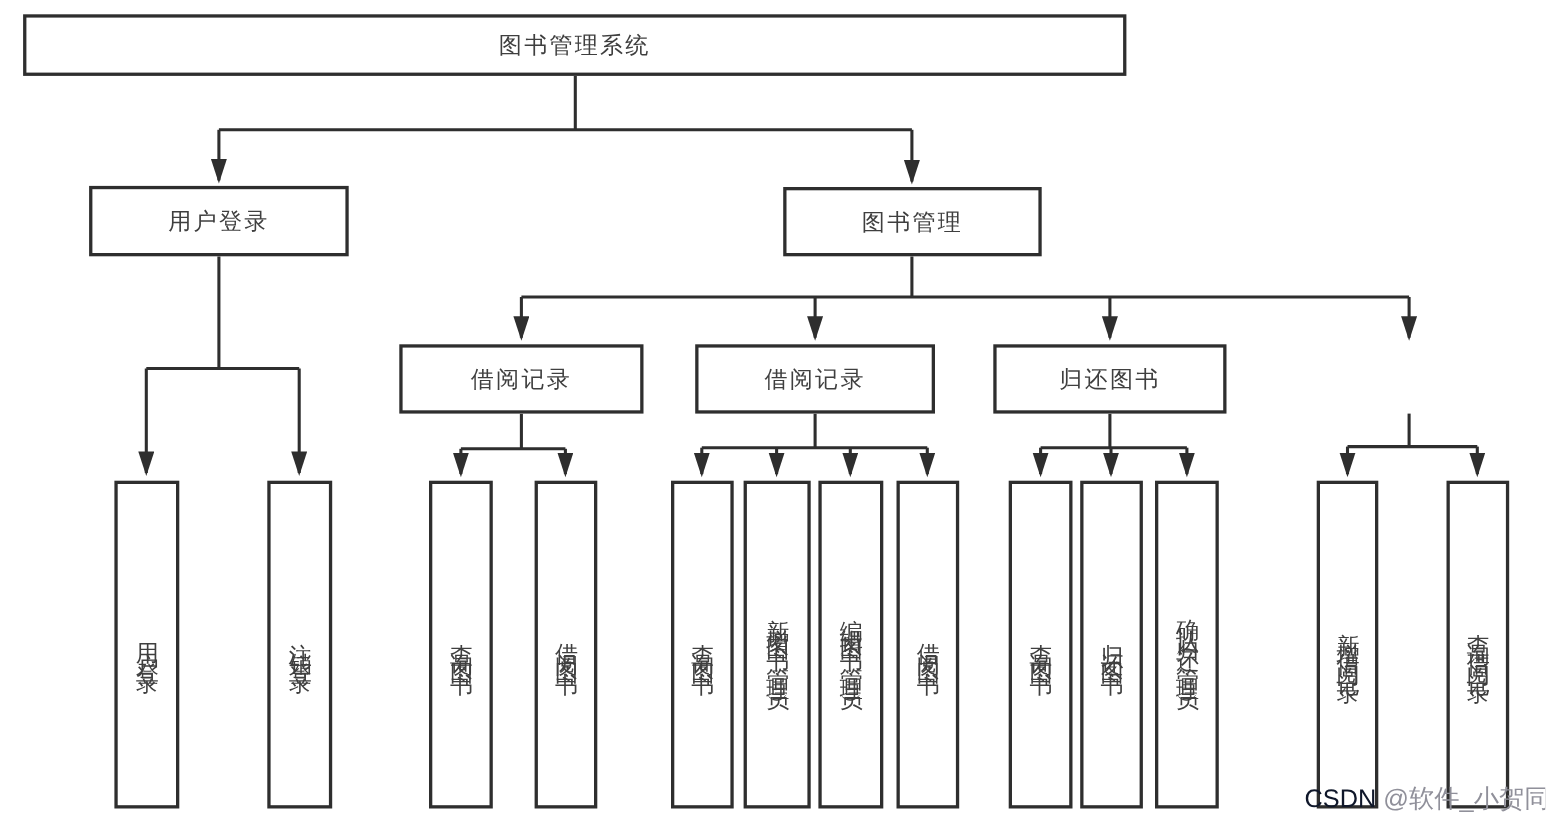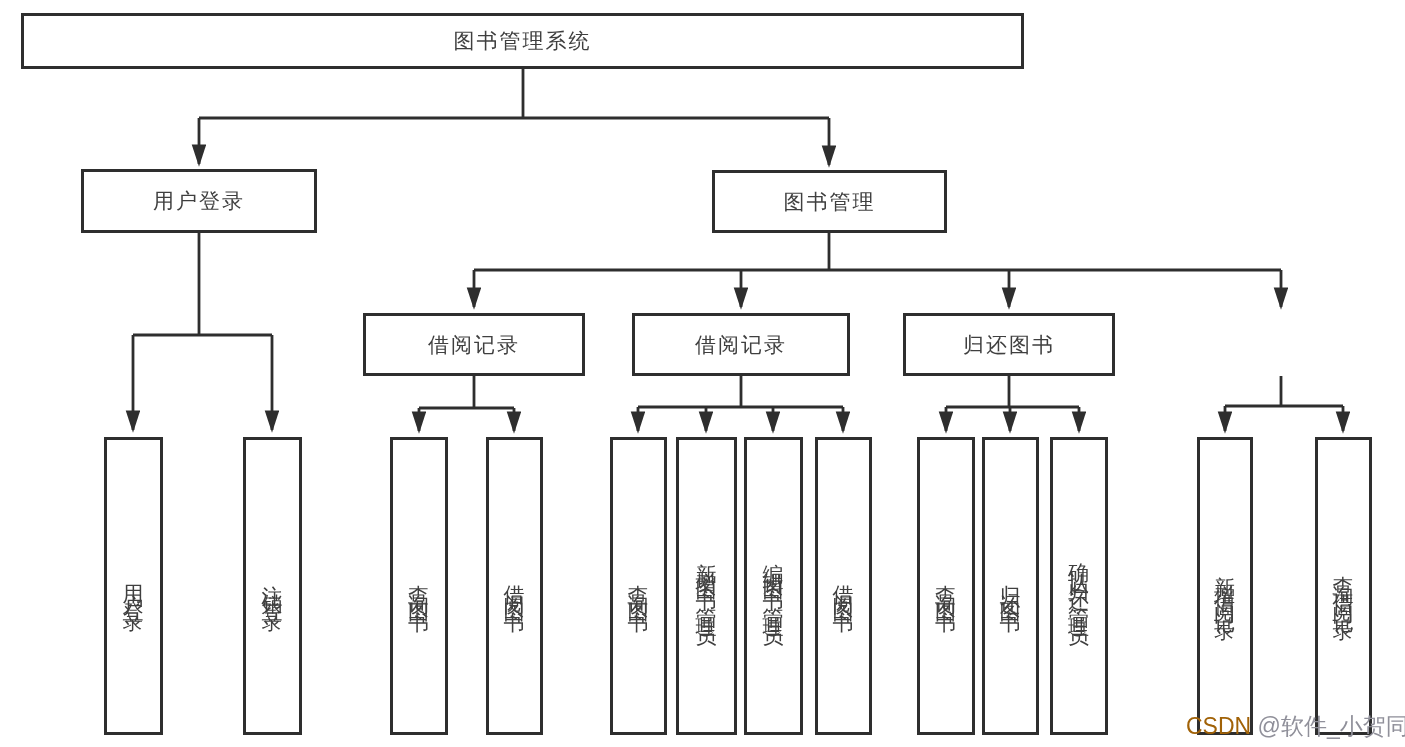--- a/index.html
+++ b/index.html
@@ -45,21 +45,21 @@
   }
   #watermark {
     position: absolute;
     left: 1186px;
     top: 711px;
     font-size: 23px;
     white-space: nowrap;
     z-index: 5;
     font-family: "Liberation Sans", sans-serif;
   }
-  #watermark .wm-prefix { color: #a16207; }
+  #watermark .wm-prefix { color: #0f172a; }
   #watermark .wm-handle { color: #90909a; }
 </style>
 </head>
 <body>
 
 <div id="canvas">
 
   <svg id="connectors" viewBox="0 0 1405 747" xmlns="http://www.w3.org/2000/svg">
     <defs>
       <marker id="arrow" orient="auto" refX="7" refY="2.6" markerWidth="9" markerHeight="6" markerUnits="strokeWidth">

